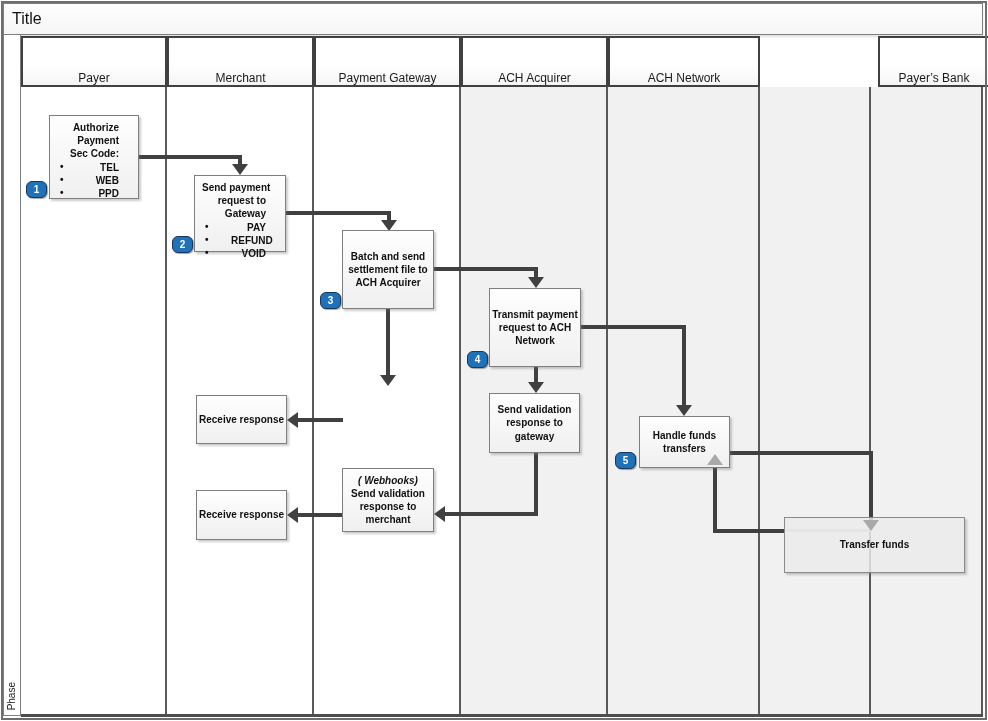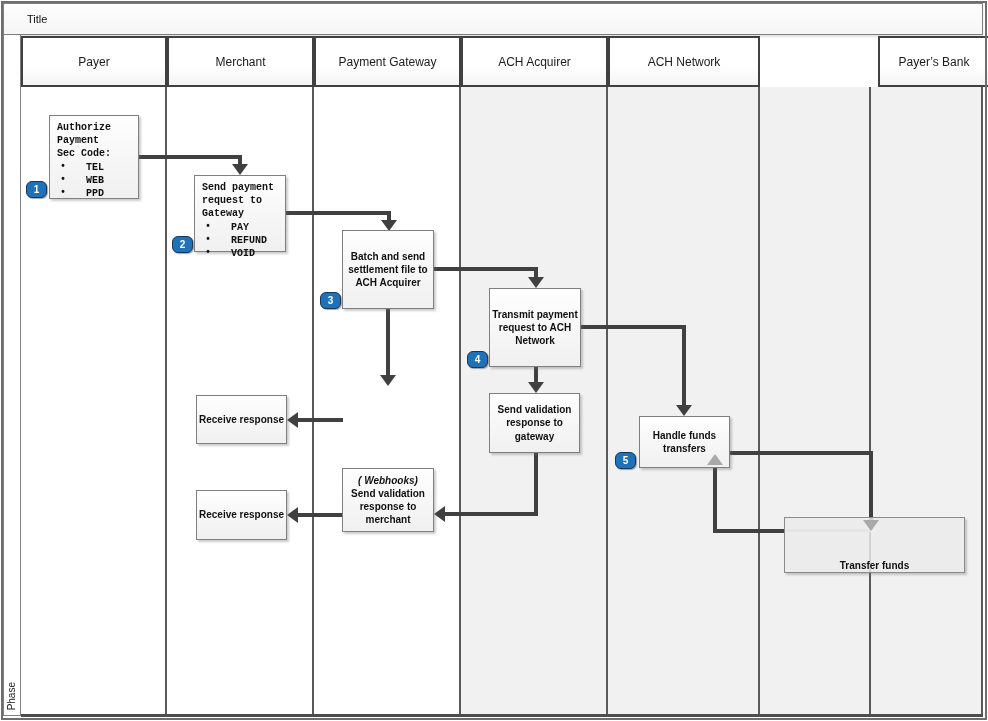--- a/index.html
+++ b/index.html
@@ -7,34 +7,34 @@
     position:relative; width:988px; height:721px; overflow:hidden;
     background:#ffffff; font-family:"Liberation Sans", sans-serif;
   }
   .frame { position:absolute; left:1px; top:1px; width:982px; height:715px;
     border:2px solid #6e6e6e; pointer-events:none; z-index:8; }
 
   .titlebar { position:absolute; left:3px; top:3px; width:980px; height:32px;
     border:1.5px solid #7f7f7f; box-sizing:border-box;
     background:linear-gradient(180deg,#fdfdfd,#f6f6f6);
     box-shadow:0 2px 2px rgba(0,0,0,.12);
-    display:flex; align-items:center; padding-left:23px;
-    font-size:11px; color:#111; z-index:1; }
+    display:flex; align-items:center; padding-left:8px;
+    font-size:16px; color:#111; z-index:1; }
 
   .phase-strip { position:absolute; left:3px; top:35px; width:18px; height:681px;
     border:1.5px solid #7f7f7f; border-top:none; box-sizing:border-box;
     background:#fff; z-index:1; }
   .phase-text { position:absolute; bottom:5px; left:2px;
     writing-mode:vertical-rl; transform:rotate(180deg);
     font-size:10px; color:#222; }
 
   .lane-header { position:absolute; top:36px; height:51px;
     border:2px solid #404040; box-sizing:border-box;
     background:linear-gradient(180deg,#ffffff 60%,#f4f4f4);
-    display:flex; align-items:center; justify-content:center;
+    display:flex; align-items:flex-end; justify-content:center;
     font-size:12px; color:#1a1a1a; z-index:1; }
   .lane-body { position:absolute; top:87px; height:629px;
     border-right:2px solid #595959; box-sizing:border-box; z-index:0; }
   .lane-body.plain  { background:#ffffff; }
   .lane-body.shaded { background:var(--lane-shaded,#f1f1f2); }
   .lanes-bottom { position:absolute; left:21px; top:714px; width:962px; height:3px;
     background:#4d4d4d; z-index:1; }
 
   
   .h, .v { position:absolute; background:var(--arrow,#404040); z-index:2; }
@@ -50,26 +50,26 @@
     border-bottom:11px solid var(--arrow-light,#a9a9a9); z-index:5; }
 
   
   .node { position:absolute; box-sizing:border-box;
     border:1px solid #7f7f7f;
     background:linear-gradient(180deg,#fefefe 0%,#f0f0f1 100%);
     box-shadow:2px 2px 2px rgba(110,110,110,.35);
     color:#101010; font-weight:bold; font-size:10px; line-height:1.32; z-index:3; }
   .node.center { display:flex; flex-direction:column; align-items:center;
     justify-content:center; text-align:center; }
-  .node.leftalign { padding:5px 5px 3px 7px; text-align:left;font-family:Liberation Mono, monospace; }
+  .node.leftalign { padding:5px 19px 3px 7px; text-align:right; }
   .node .ln { white-space:nowrap; }
   .node .bullet { position:relative; padding-left:29px; white-space:nowrap; }
   .node .bullet::before { content:"\2022"; position:absolute; left:3px; top:-1px; }
   .node .italic { font-style:italic; }
-  .node.translucent { background:rgba(235,235,236,.84); border-color:#8a8a8a;justify-content:flex-end; }
+  .node.translucent { background:rgba(235,235,236,.84); border-color:#8a8a8a; }
 
   .badge { position:absolute; width:21px; height:17px; border-radius:6px;
     background:var(--badge,#1f72b8); border:1px solid var(--badge-border,#16365c);
     box-sizing:border-box; color:#fff; font-size:10px; font-weight:bold;
     display:flex; align-items:center; justify-content:center;
     box-shadow:1px 1px 1px rgba(0,0,0,.35); z-index:6; }
 </style>
 </head>
 <body>
 

